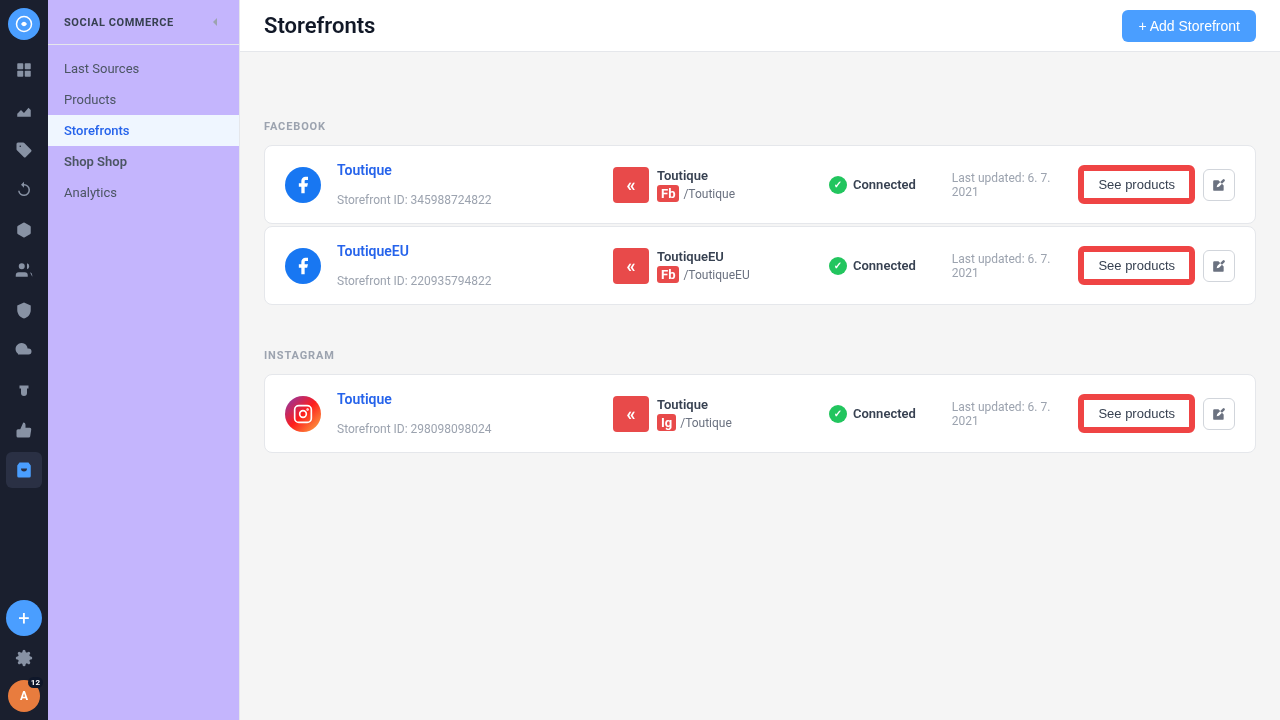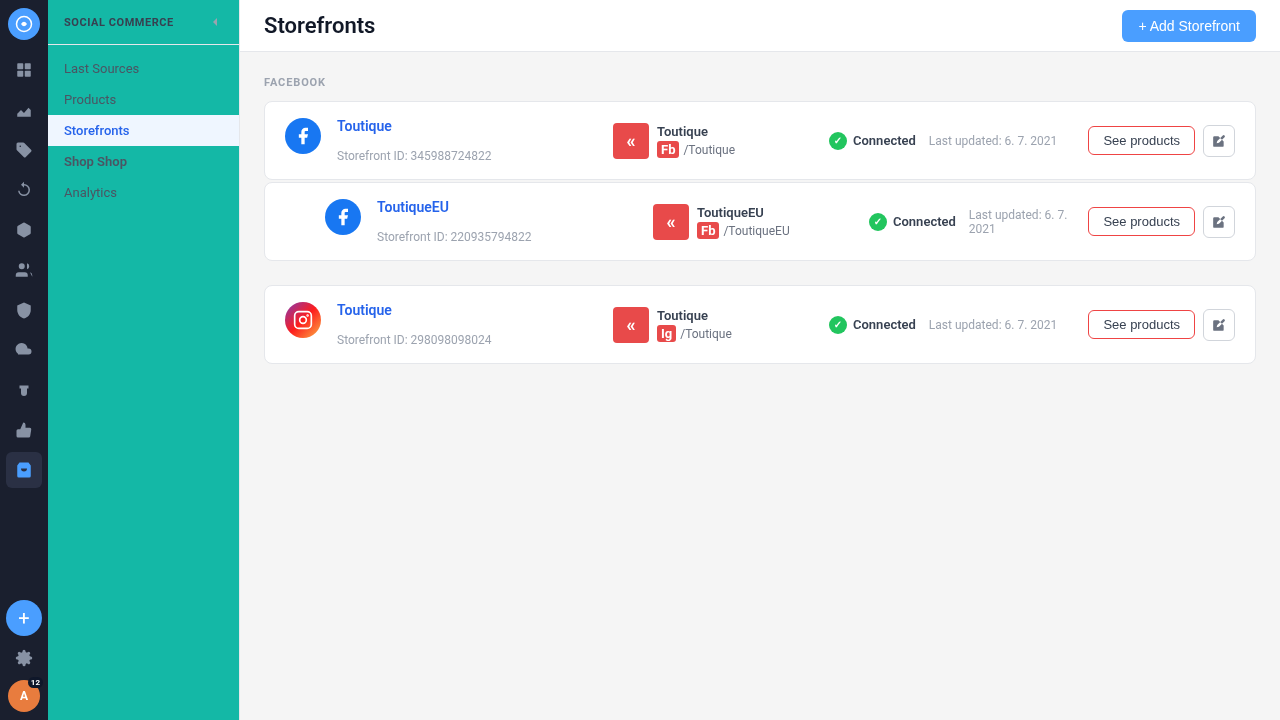--- a/index.html
+++ b/index.html
@@ -60,21 +60,21 @@
     }
     .gear-icon-btn {
       width: 36px; height: 36px;
       display: flex; align-items: center; justify-content: center;
       color: #8892a4; cursor: pointer;
     }
 
     
     .left-sidebar {
       width: 192px;
-      background: #14b8a6;
+      background: #c4b5fd;
       border-right: 1px solid #e5e7eb;
       display: flex;
       flex-direction: column;
       flex-shrink: 0;
     }
     .sidebar-header {
       padding: 14px 16px;
       border-bottom: 1px solid #e5e7eb;
       display: flex; align-items: center; justify-content: space-between;
     }
@@ -140,38 +140,40 @@
       flex: 1;
       overflow-y: auto;
       padding: 24px;
       background: #f5f5f5;
     }
 
     .section-label {
       font-size: 11px; font-weight: 700; color: #9ca3af;
       letter-spacing: 0.08em; text-transform: uppercase;
       margin-bottom: 12px;
+      margin-top: 44px;
     }
 
     .storefront-card {
       background: #ffffff;
       border-radius: 8px;
       padding: 0;
       margin-bottom: 2px;
       border: 1px solid #e5e7eb;
       overflow: hidden;
     }
     .storefront-card + .storefront-card {
       margin-top: 0;
     }
     .cards-group {
       margin-bottom: 24px;
     }
     .card-row {
       display: flex;
+      align-items: center;
       padding: 16px 20px;
       gap: 16px;
     }
     .platform-icon {
       width: 36px; height: 36px;
       border-radius: 50%;
       display: flex; align-items: center; justify-content: center;
       flex-shrink: 0;
     }
     .platform-icon.facebook { background: #1877f2; }
@@ -204,46 +206,46 @@
       font-weight: 700;
       padding: 1px 4px;
       border-radius: 3px;
       margin-top: 2px;
     }
     .catalog-name { font-size: 13px; font-weight: 600; color: #374151; }
     .catalog-handle { font-size: 12px; color: #6b7280; }
 
     .status-area {
       flex: 1;
-      display: flex; align-items: center; gap: 8px;
+      display: flex; align-items: center; gap: 16px;
     }
     .status-connected {
       display: flex; align-items: center; gap: 6px;
       font-size: 13px; font-weight: 600; color: #374151;
     }
     .status-dot {
       width: 18px; height: 18px;
       background: #22c55e;
       border-radius: 50%;
       display: flex; align-items: center; justify-content: center;
     }
     .status-dot::after {
       content: '✓';
       color: white;
       font-size: 10px;
       font-weight: 700;
     }
-    .last-updated { font-size: 12px; color: #9ca3af; margin-left: 5px; }
+    .last-updated { font-size: 12px; color: #9ca3af; margin-left: 20px; }
 
     .card-actions {
       display: flex; align-items: center; gap: 8px;
       flex-shrink: 0;
     }
     .see-products-btn {
-      border: 1px solid #ef4444;
+      border: 6px solid #ef4444;
       background: white;
       color: #374151;
       padding: 6px 14px;
       border-radius: 6px;
       font-size: 13px;
       cursor: pointer;
     }
     .edit-btn {
       width: 32px; height: 32px;
       border: 1px solid #d1d5db;
@@ -407,21 +409,21 @@
               <button class="see-products-btn">See products</button>
               <div class="edit-btn">
                 <svg width="14" height="14" fill="currentColor" viewBox="0 0 24 24">
                     <path d="M11 4H4a2 2 0 00-2 2v14a2 2 0 002 2h14a2 2 0 002-2v-7M18.5 2.5a2.121 2.121 0 013 3L12 15l-4 1 1-4 9.5-9.5z"></path>
                   </svg>
               </div>
             </div>
           </div>
         </div>
 
-        <div class="storefront-card" style="margin-top:2px;padding-left:40px;">
+        <div class="storefront-card" style="margin-top:2px;">
           <div class="card-row">
             <div class="platform-icon facebook">
               <svg width="20" height="20" fill="white" viewBox="0 0 24 24">
                   <path d="M18 2h-3a5 5 0 00-5 5v3H7v4h3v8h4v-8h3l1-4h-4V7a1 1 0 011-1h3z"></path>
                 </svg>
             </div>
             <div class="storefront-info">
               <div class="storefront-name">ToutiqueEU</div>
               <div class="storefront-id">Storefront ID: 220935794822</div>
             </div>
@@ -447,20 +449,21 @@
                   </svg>
               </div>
             </div>
           </div>
         </div>
 
       </div>
     </div>
 
     <div class="section-divider">
+      <div class="section-label">INSTAGRAM</div>
       <div class="cards-group">
 
         <div class="storefront-card">
           <div class="card-row">
             <div class="platform-icon instagram">
               <svg width="18" height="18" fill="none" stroke="white" stroke-width="2" viewBox="0 0 24 24">
                   <rect x="2" y="2" width="20" height="20" rx="5" ry="5"></rect>
                   <circle cx="12" cy="12" r="4"></circle>
                   <circle cx="17.5" cy="6.5" r="0.5" fill="white"></circle>
                 </svg>

